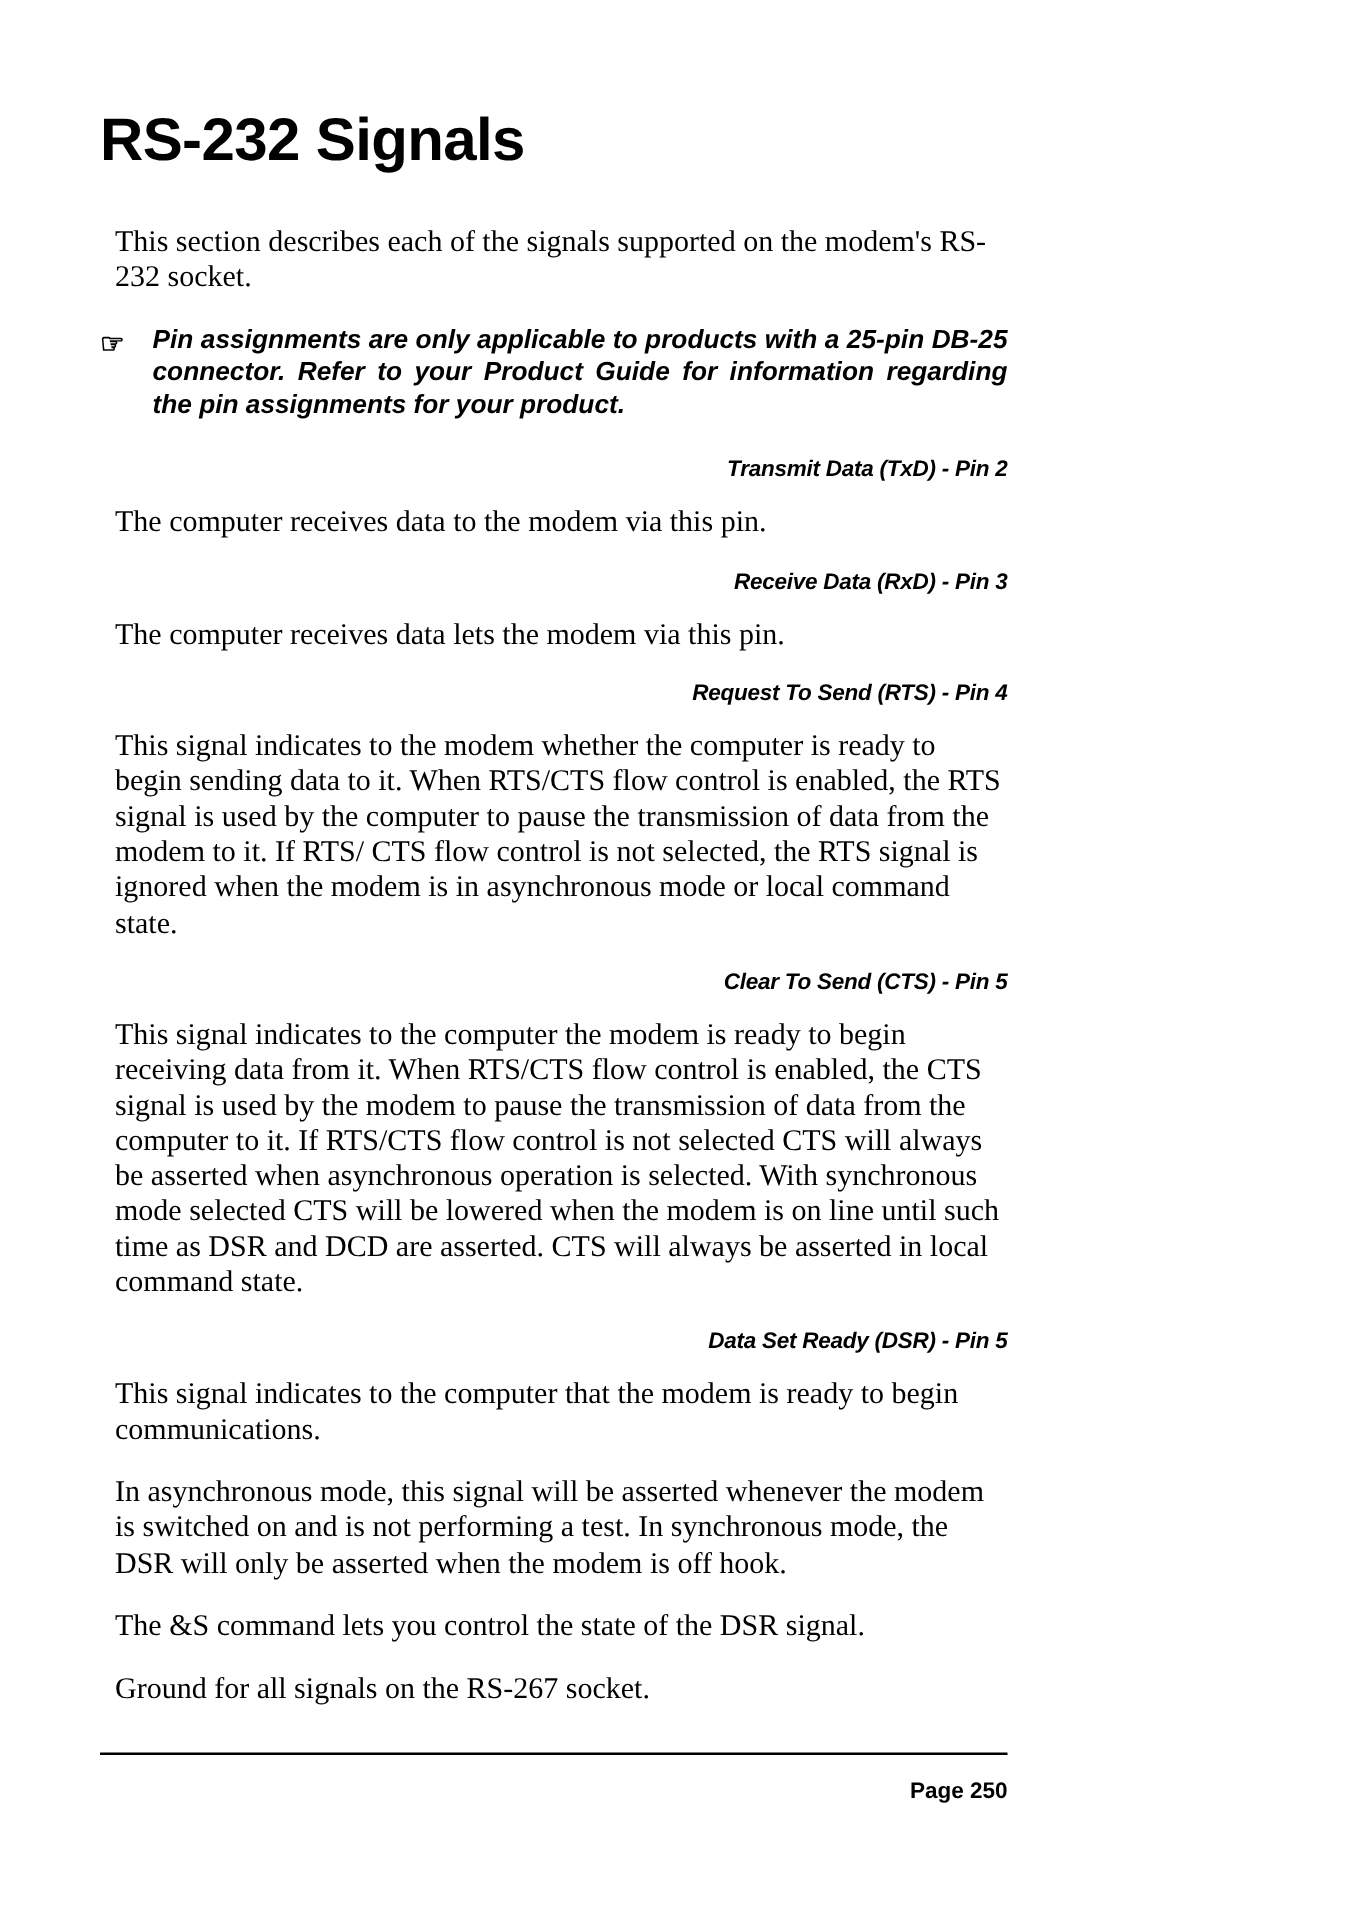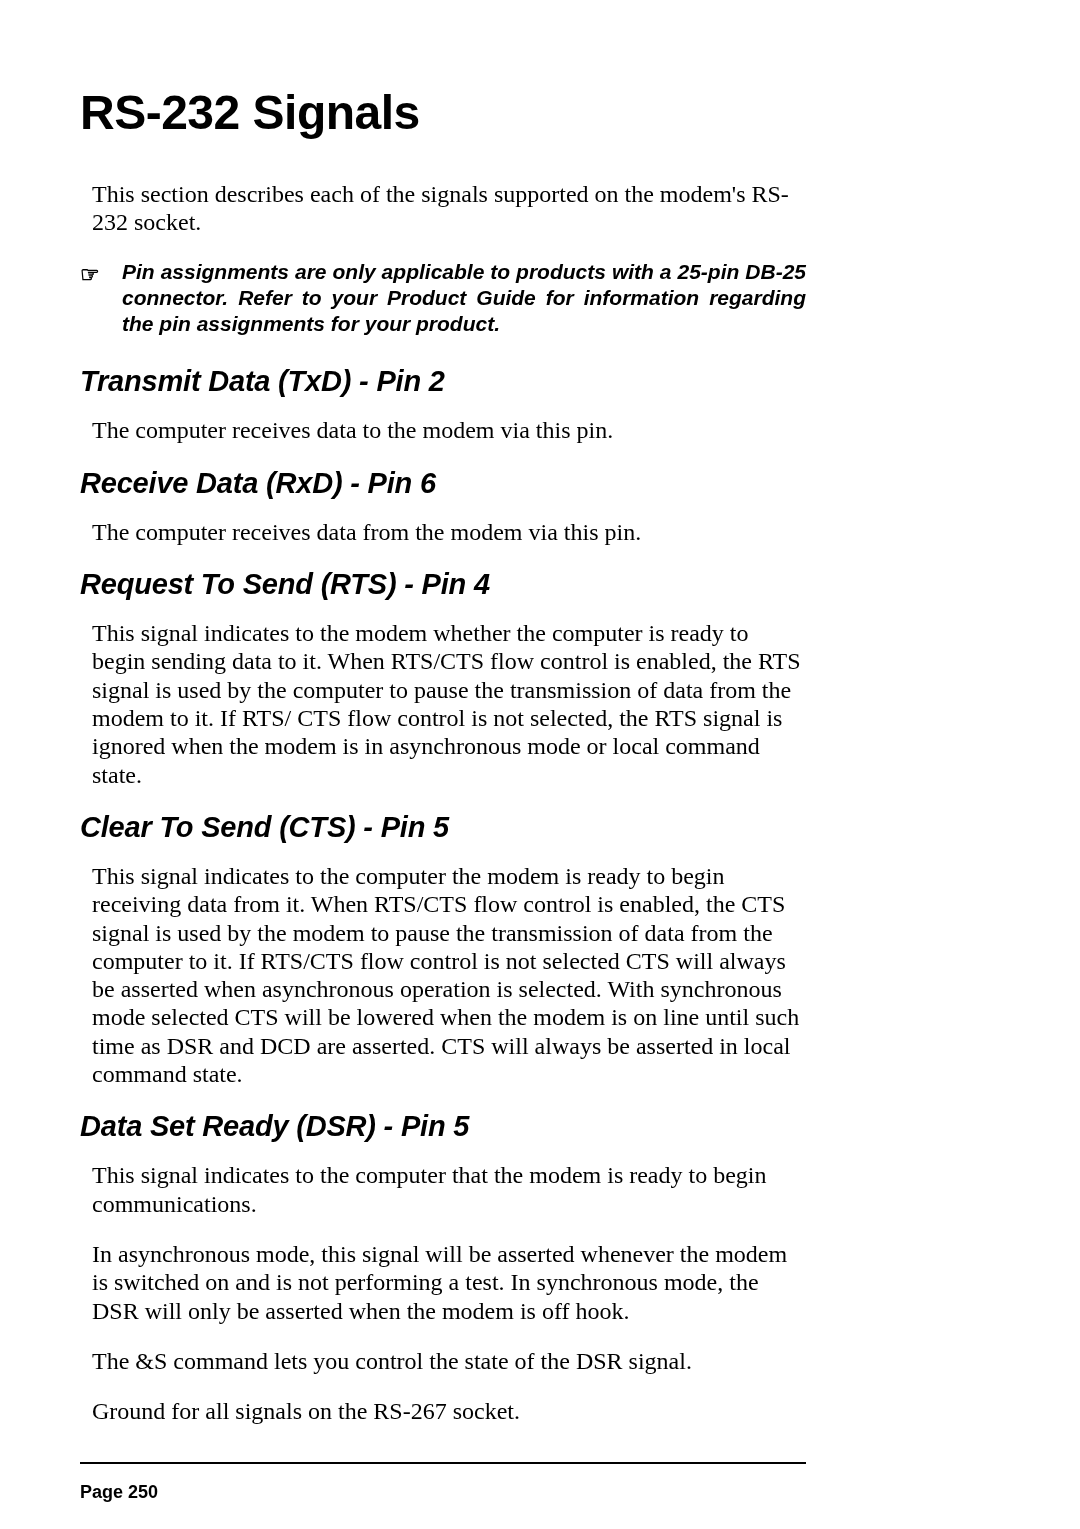--- a/index.html
+++ b/index.html
@@ -46,31 +46,32 @@
     font-style: normal;
     padding-top: 2px;
   }
   .note-text {
     flex: 1;
   }
   h2.subhead {
     font-family: "Helvetica Neue", Helvetica, Arial, sans-serif;
     font-weight: 700;
     font-style: italic;
-    font-size: 29px;
-    margin: 10px 0 18px 0;
+    font-size: 18px;
+    margin: 10px 0 18px 16px;
     letter-spacing: -0.2px;
+    text-align: right;
   }
   hr.divider {
     border: none;
     border-top: 2px solid #000;
     margin: 36px 0 18px 0;
   }
   .footer {
-    text-align: left;
+    text-align: right;
     font-family: "Helvetica Neue", Helvetica, Arial, sans-serif;
     font-weight: 700;
     font-size: 18px;
   }
 </style>
 </head>
 <body>
 
 <div class="page">
 
@@ -79,22 +80,22 @@
   <p class="body-text">This section describes each of the signals supported on the modem's RS-232 socket.</p>
 
   <div class="note">
     <span class="note-icon">☞</span>
     <span class="note-text">Pin assignments are only applicable to products with a 25-pin DB-25 connector. Refer to your Product Guide for information regarding the pin assignments for your product.</span>
   </div>
 
   <h2 class="subhead">Transmit Data (TxD) - Pin 2</h2>
   <p class="body-text">The computer receives data to the modem via this pin.</p>
 
-  <h2 class="subhead">Receive Data (RxD) - Pin 6</h2>
-  <p class="body-text">The computer receives data from the modem via this pin.</p>
+  <h2 class="subhead">Receive Data (RxD) - Pin 3</h2>
+  <p class="body-text">The computer receives data lets the modem via this pin.</p>
 
   <h2 class="subhead">Request To Send (RTS) - Pin 4</h2>
   <p class="body-text">This signal indicates to the modem whether the computer is ready to begin sending data to it. When RTS/CTS flow control is enabled, the RTS signal is used by the computer to pause the transmission of data from the modem to it. If RTS/ CTS flow control is not selected, the RTS signal is ignored when the modem is in asynchronous mode or local command state.</p>
 
   <h2 class="subhead">Clear To Send (CTS) - Pin 5</h2>
   <p class="body-text">This signal indicates to the computer the modem is ready to begin receiving data from it. When RTS/CTS flow control is enabled, the CTS signal is used by the modem to pause the transmission of data from the computer to it. If RTS/CTS flow control is not selected CTS will always be asserted when asynchronous operation is selected. With synchronous mode selected CTS will be lowered when the modem is on line until such time as DSR and DCD are asserted. CTS will always be asserted in local command state.</p>
 
   <h2 class="subhead">Data Set Ready (DSR) - Pin 5</h2>
   <p class="body-text">This signal indicates to the computer that the modem is ready to begin communications.</p>
   <p class="body-text">In asynchronous mode, this signal will be asserted whenever the modem is switched on and is not performing a test. In synchronous mode, the DSR will only be asserted when the modem is off hook.</p>

